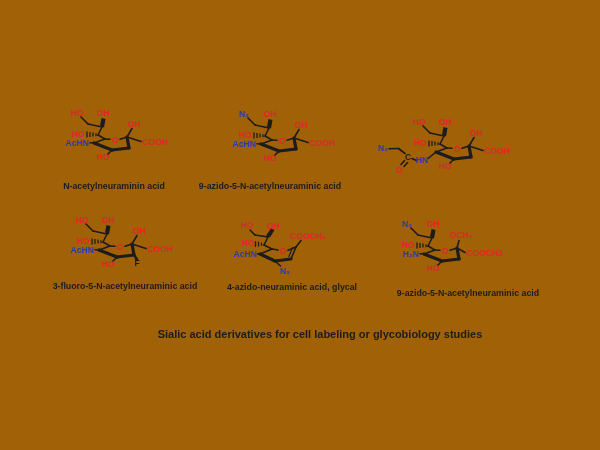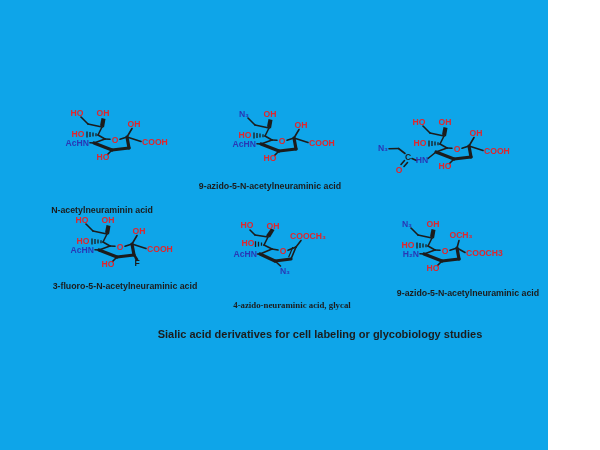--- a/index.html
+++ b/index.html
@@ -1,17 +1,17 @@
 <!DOCTYPE html>
 <html><head>
 <meta charset="utf-8">
 <style>
   html,body{margin:0;padding:0;background:#ffffff;}
   .canvas{
-    position:relative;width:548px;height:450px;background:#0ea5e9;overflow:hidden;
+    position:relative;width:600px;height:450px;background:#a16207;overflow:hidden;
     font-family:"Liberation Sans","DejaVu Sans",sans-serif;
   }
   .mol{position:absolute;margin:0;padding:0;}
   .mol svg text{
     font-family:"Liberation Sans","DejaVu Sans",sans-serif;
     font-weight:bold;font-size:8.6px;
   }
   .a-red{fill:#e2252b;}
   .a-blue{fill:#2938b5;}
   .a-black{fill:#1c1c1c;}
@@ -57,21 +57,21 @@
       <text x="22" y="16" text-anchor="middle" class="a-red">HO</text>
       <text x="48" y="16" text-anchor="middle" class="a-red">OH</text>
       <text x="23" y="37" text-anchor="middle" class="a-red">HO</text>
       <text x="34" y="46" text-anchor="end" class="a-blue">AcHN</text>
       <text x="60" y="43" text-anchor="middle" class="a-red">O</text>
       <text x="79" y="27" text-anchor="middle" class="a-red">OH</text>
       <text x="87" y="45" text-anchor="start" class="a-red">COOH</text>
       <text x="48" y="60" text-anchor="middle" class="a-red">HO</text>
     </svg>
   </figure>
-  <div class="mol-label" style="left:102px;top:181px;margin-top:24px;">N-acetylneuraminin acid</div>
+  <div class="mol-label" style="left:114px;top:181px;">N-acetylneuraminin acid</div>
 
   <figure class="mol" style="left:222px;top:101px;">
     <svg width="135" height="80" viewBox="0 0 135 80">
       <g class="bonds">
         <path class="bond" d="M26,17 L33,24"></path>
         <path class="bond" d="M33,24 L47,27"></path>
         <polygon class="wedge" points="45,25.5 49,27.5 50.5,19 46.5,18"></polygon>
         <path class="bond" d="M47,27 L43,35"></path>
         <path class="hash" d="M41,33.2 L41,36.2 M38,32.6 L38,36.6 M35,32 L35,37 M32,31.4 L32,37.4"></path>
         <path class="bond" d="M43,35 L50,39"></path>
@@ -193,21 +193,21 @@
       </g>
       <text x="19" y="15" text-anchor="middle" class="a-red">HO</text>
       <text x="45" y="16" text-anchor="middle" class="a-red">OH</text>
       <text x="20" y="33" text-anchor="middle" class="a-red">HO</text>
       <text x="29" y="44" text-anchor="end" class="a-blue">AcHN</text>
       <text x="55" y="40.5" text-anchor="middle" class="a-red">O</text>
       <text x="80" y="26" text-anchor="middle" class="a-red">COOCH₃</text>
       <text x="57" y="61" text-anchor="middle" class="a-blue">N₃</text>
     </svg>
   </figure>
-  <div class="mol-label" style="left:292px;top:300px;font-family:Liberation Serif, serif;">4-azido-neuraminic acid, glycal</div>
+  <div class="mol-label" style="left:292px;top:282px;">4-azido-neuraminic acid, glycal</div>
 
   <figure class="mol" style="left:385px;top:211px;">
     <svg width="160" height="70" viewBox="0 0 160 70">
       <g class="bonds">
         <path class="bond" d="M26,17 L33,24"></path>
         <path class="bond" d="M33,24 L47,27"></path>
         <polygon class="wedge" points="45,25.5 49,27.5 50.5,19 46.5,18"></polygon>
         <path class="bond" d="M47,27 L43,35"></path>
         <path class="hash" d="M41,33.2 L41,36.2 M38,32.6 L38,36.6 M35,32 L35,37 M32,31.4 L32,37.4"></path>
         <path class="bond" d="M43,35 L50,39"></path>

